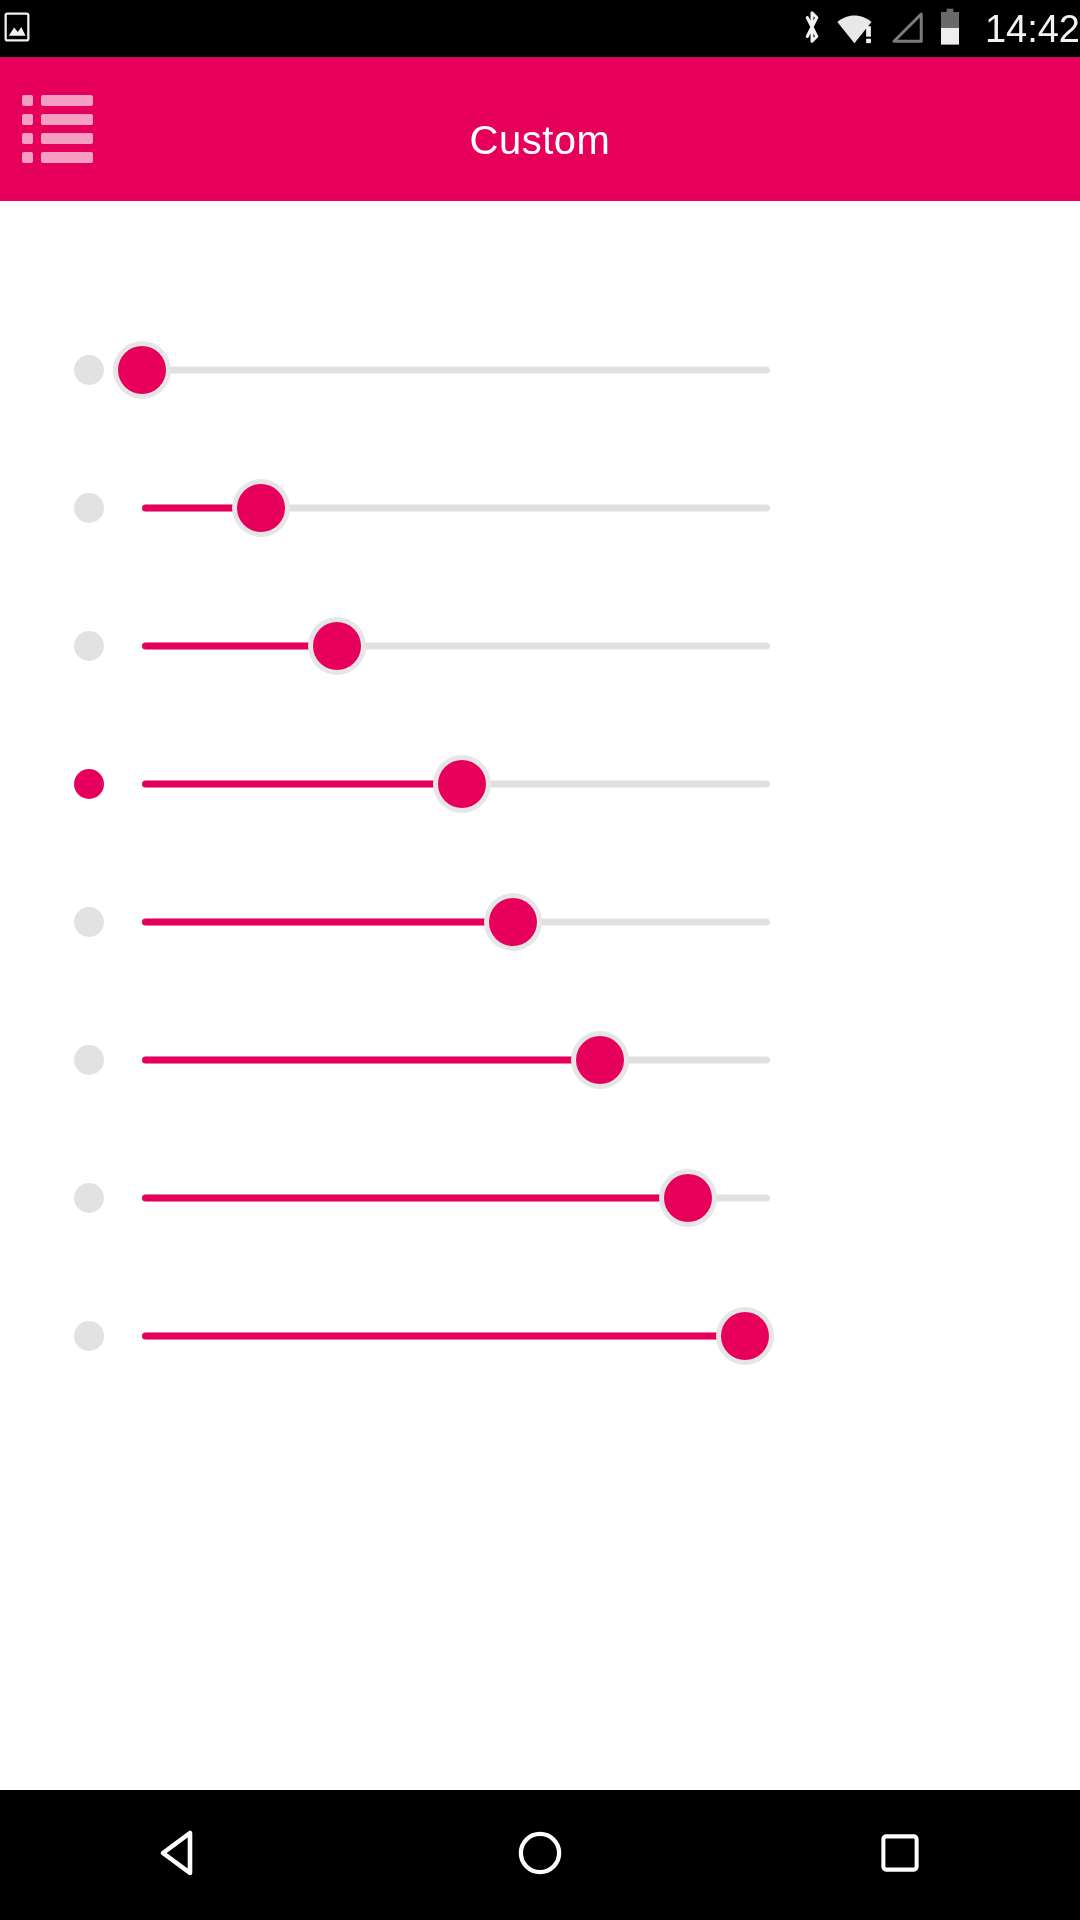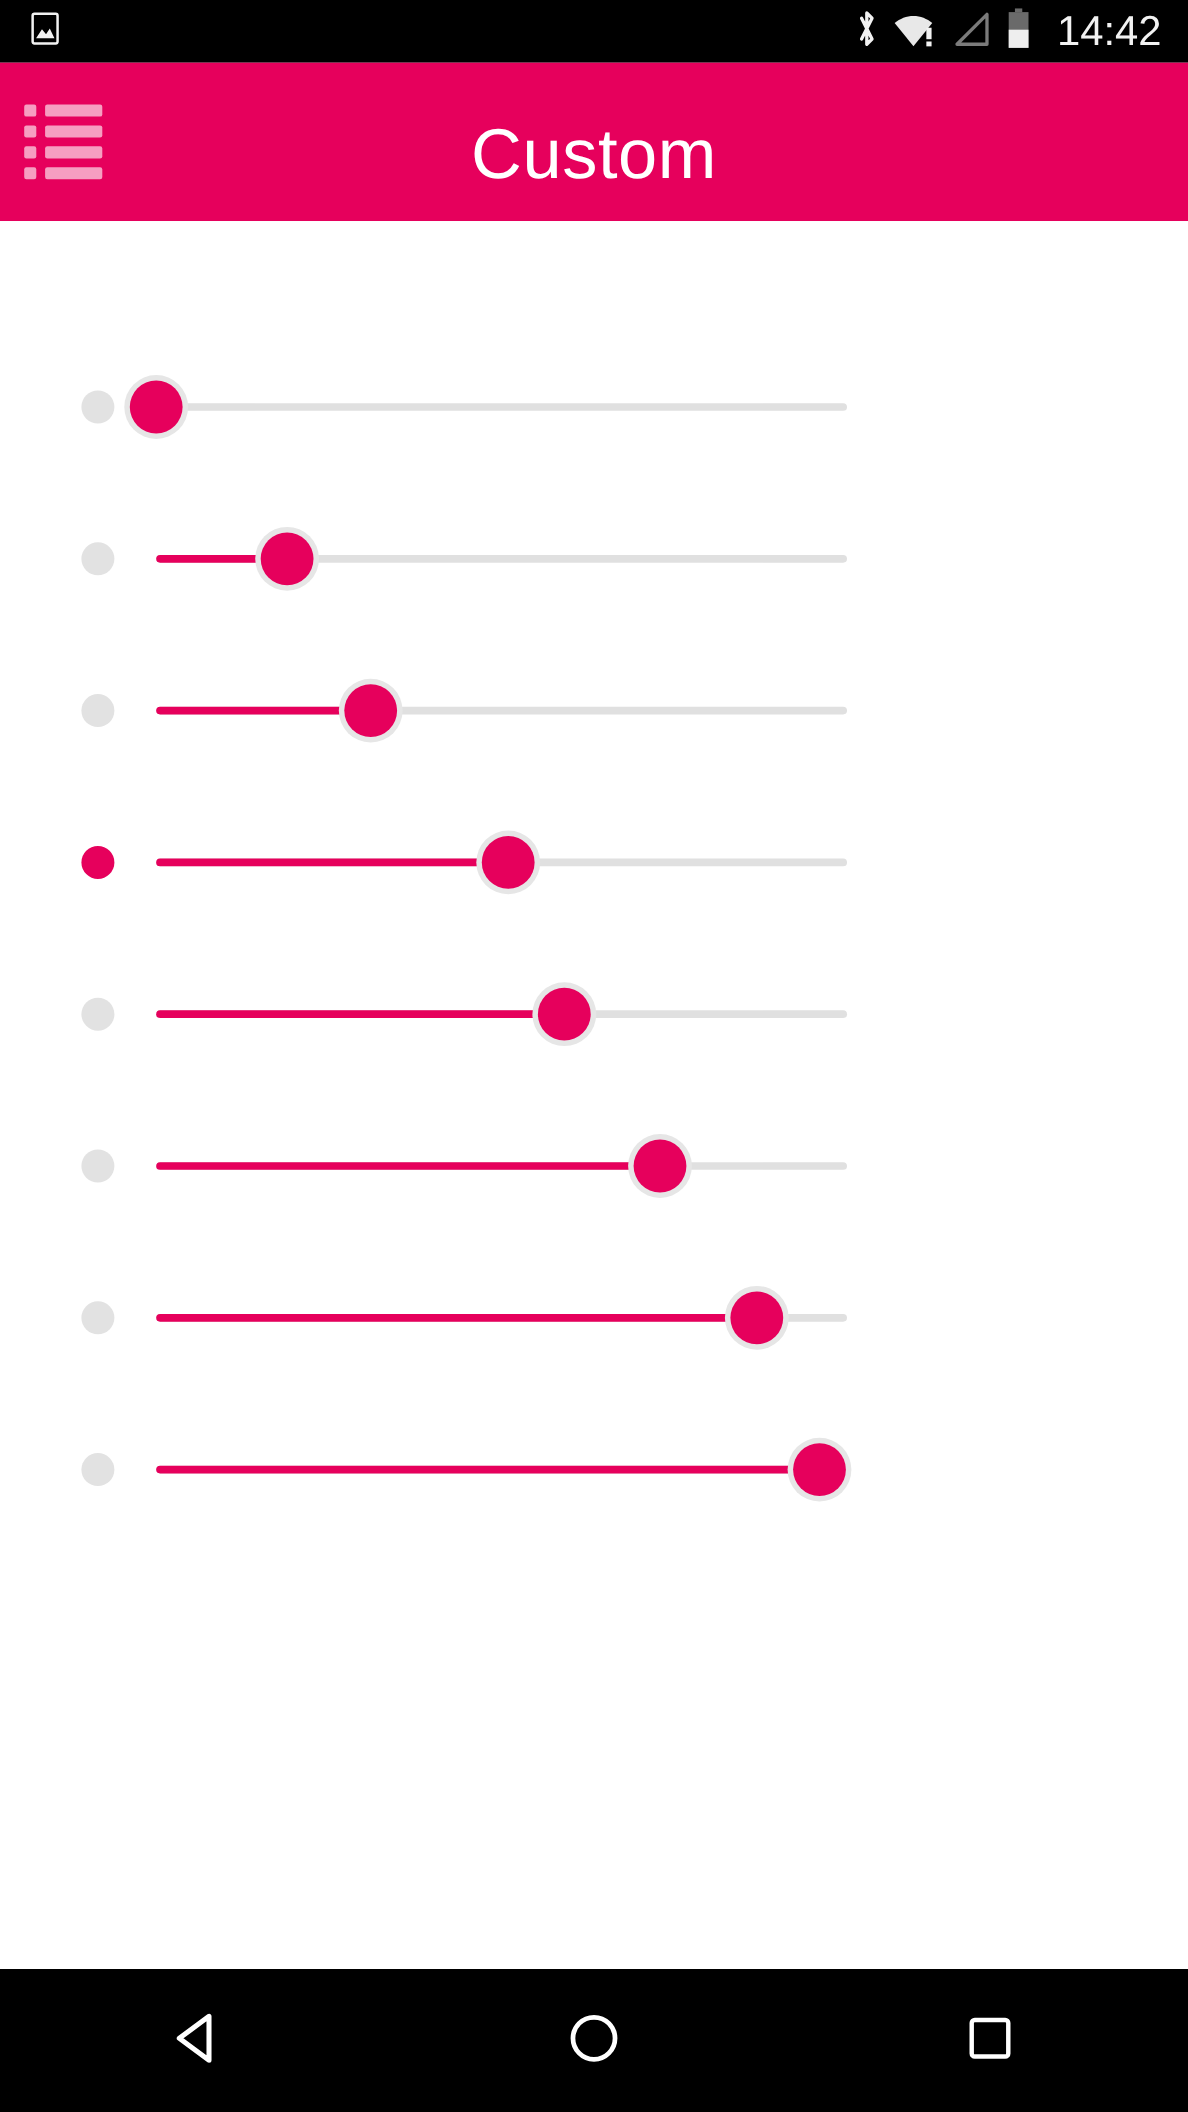--- a/index.html
+++ b/index.html
@@ -19,21 +19,21 @@
   
   .status-bar {
     position: absolute;
     top: 0; left: 0;
     width: 1080px;
     height: 57px;
     background: #000000;
     display: flex;
     align-items: center;
     justify-content: space-between;
-    padding: 0 24px;
+    padding: 0 0;
     box-sizing: border-box;
   }
   .status-left { display: flex; align-items: center; }
   .status-right {
     display: flex;
     align-items: center;
     gap: 10px;
   }
   .sb-icon { display: block; }
   .status-time {
@@ -87,21 +87,21 @@
     width: 52px;
     border-radius: 2px;
     background: rgba(255,255,255,0.62);
   }
   .app-title {
     position: absolute;
     left: 0;
     width: 1080px;
     text-align: center;
     color: #ffffff;
-    font-size: 64px;
+    font-size: 40px;
     font-weight: 400;
     line-height: 144px;
     letter-spacing: 0.5px;
     margin-top: 22px;
   }
 
   
   .content {
     position: absolute;
     top: 201px; left: 0;

